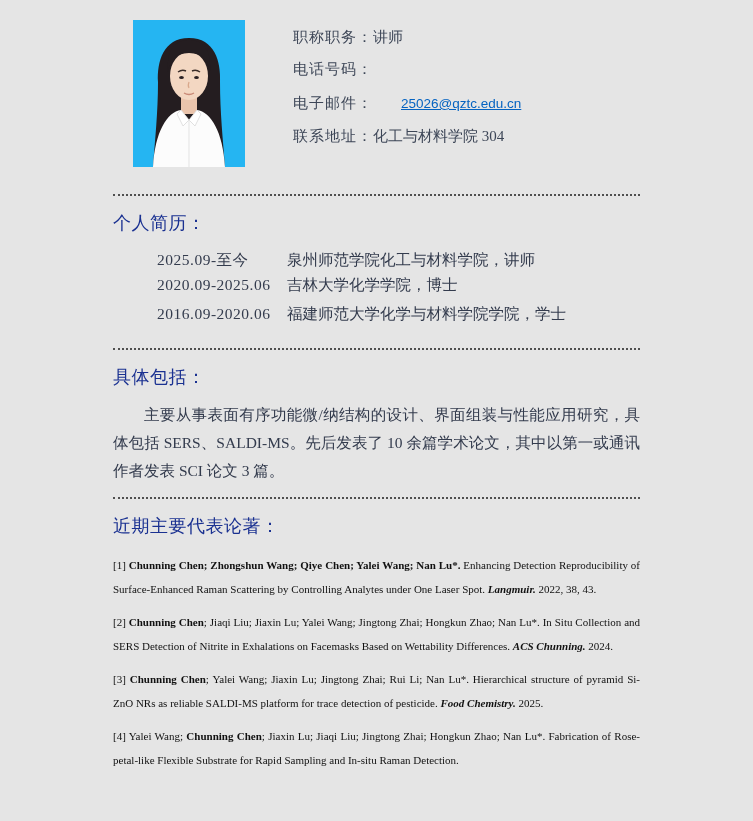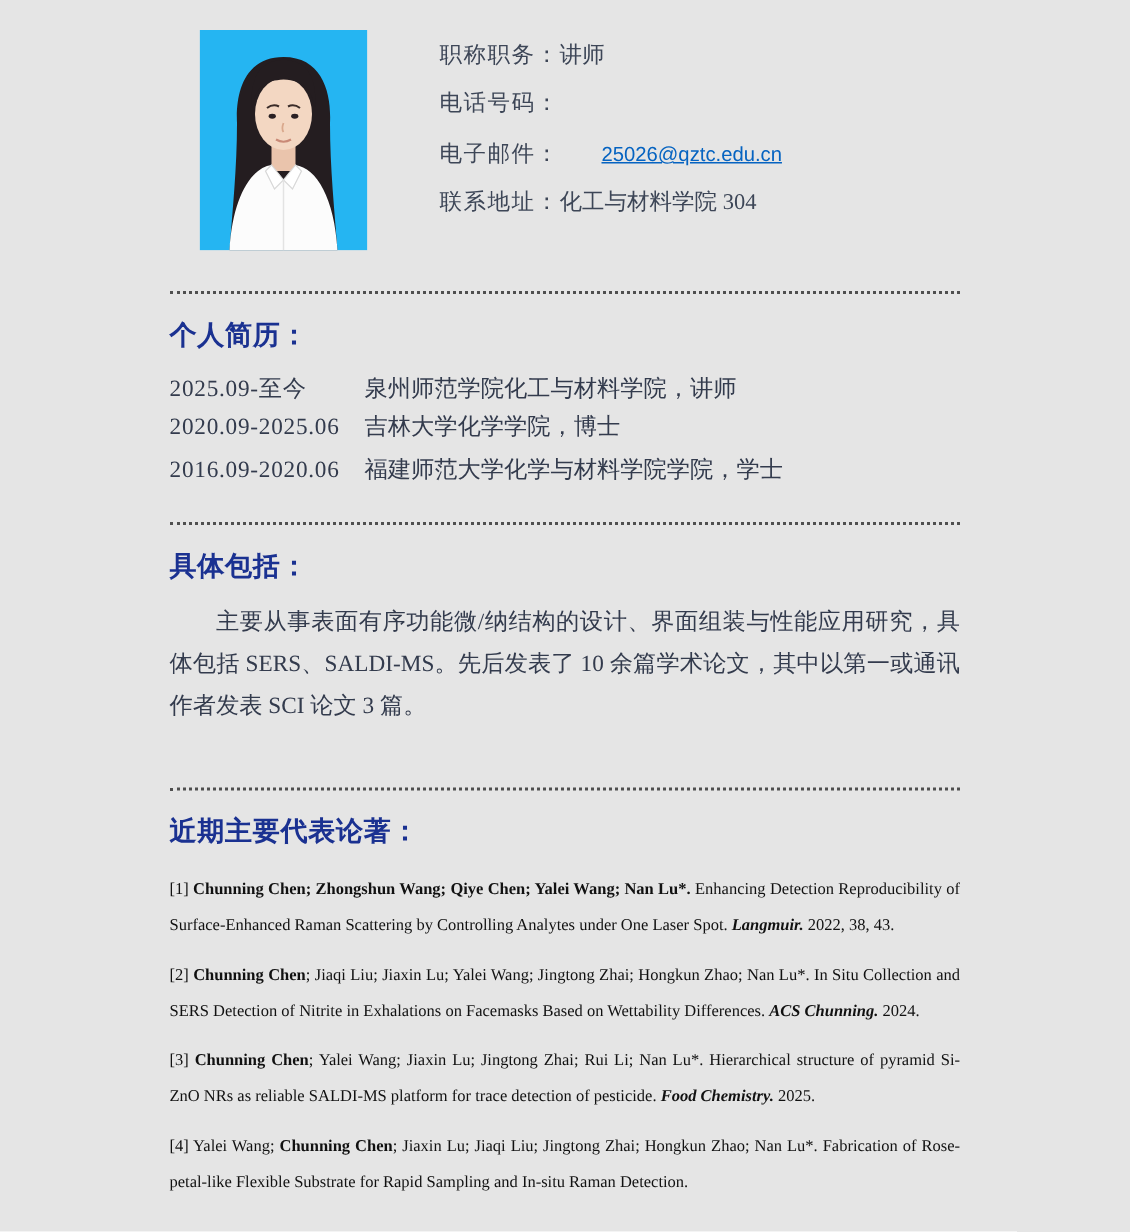--- a/index.html
+++ b/index.html
@@ -39,42 +39,43 @@
     margin-left:28px;
   }
   
   .divider {
     border-top:2px dotted #4f4f4f;
     height:0; width:527px;
   }
   
   h2.sec-title {
     font-family:"Liberation Sans","DejaVu Sans",sans-serif;
-    font-size:18px; font-weight:bold;
+    font-size:18px; font-weight:normal;
     color:#1a3191;
     margin:15px 0 12px 0;
     letter-spacing:0.5px;
   }
   
   .resume-list { margin-bottom:22px; }
   .r-row {
     font-size:15.5px; line-height:25px;
     color:#333b4d;
     display:flex;
+    margin-left:44px;
   }
   .r-row + .r-row.gap { margin-top:4px; }
   .r-period { width:130px; flex:none; letter-spacing:0.5px; }
   .r-detail { flex:1; }
   
   .interests-body {
     font-size:15.5px; line-height:28px;
     color:#333b4d;
     text-align:justify;
     text-indent:2em;
-    margin-bottom:40px;
+    margin-bottom:12px;
   }
   
   .pub-list { margin-top:16px; }
   p.ref {
     font-size:11px; line-height:23.5px;
     color:#111111;
     text-align:justify;
     margin-bottom:10px;
   }
   p.ref .b { font-weight:bold; }

